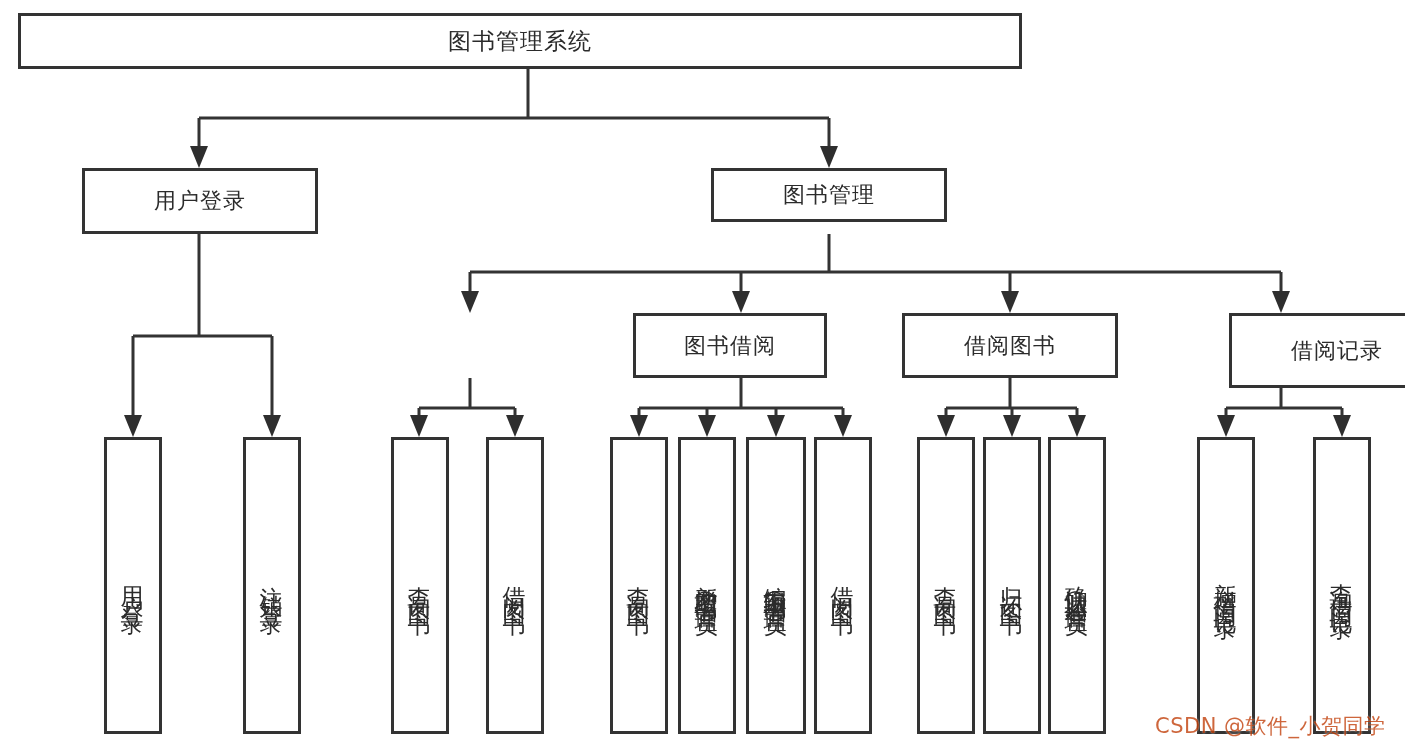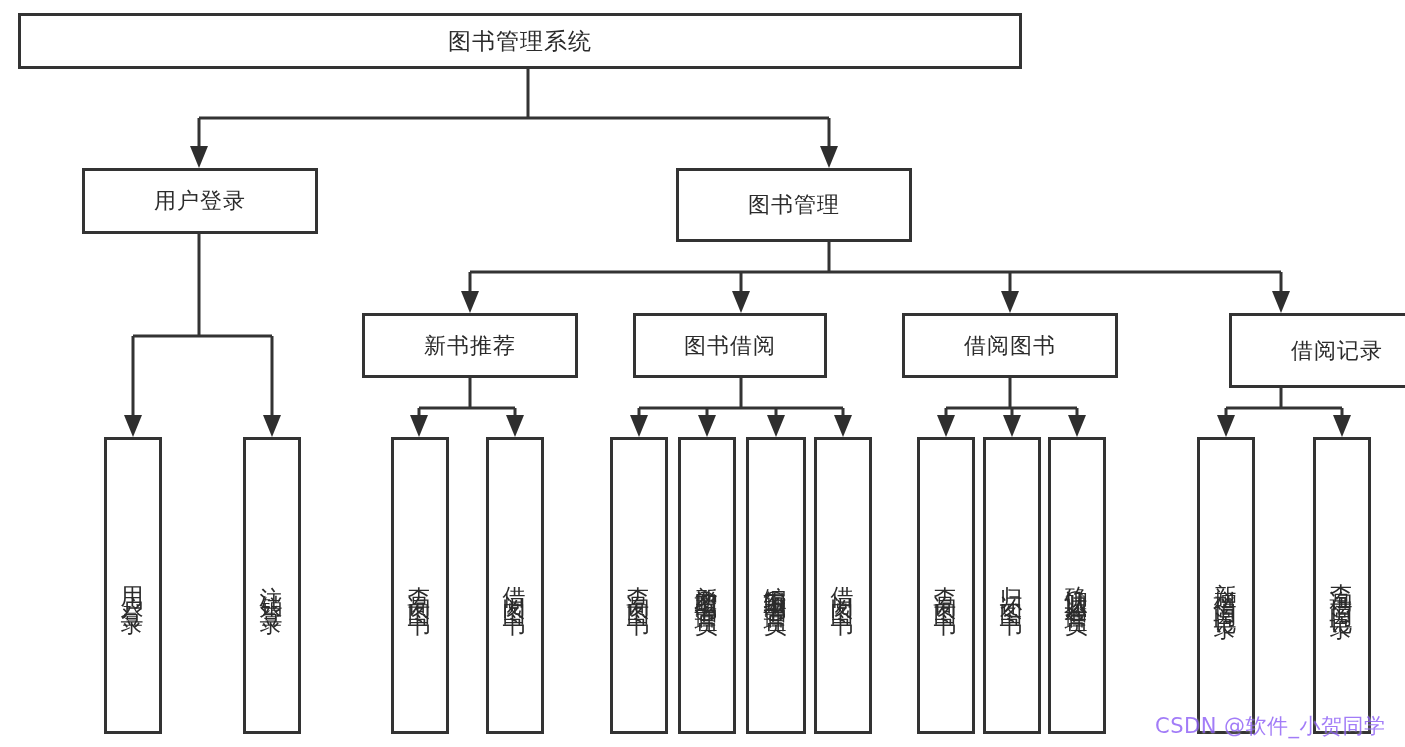--- a/index.html
+++ b/index.html
@@ -11,40 +11,40 @@
   .wires path{stroke:#333333;stroke-width:3;fill:none;}
   .wires polygon{fill:#2e2e2e;stroke:none;}
   .node{
     position:absolute;background:#ffffff;border:3px solid #333333;
     box-sizing:border-box;z-index:2;color:#2b2b2b;
   }
   .hnode{display:flex;align-items:center;justify-content:center;
     font-size:22px;letter-spacing:1px;white-space:nowrap;}
   .b-root{left:18px;top:13px;width:1004px;height:56px;font-size:23px;}
   .b-login{left:82px;top:168px;width:236px;height:66px;}
-  .b-mgmt{left:676px;top:168px;width:236px;height:74px;}
+  .b-mgmt{left:711px;top:168px;width:236px;height:54px;}
   .b-nb{left:362px;top:313px;width:216px;height:65px;}
   .b-bb{left:633px;top:313px;width:194px;height:65px;}
   .b-cb{left:902px;top:313px;width:216px;height:65px;}
   .b-br{left:1229px;top:313px;width:216px;height:75px;font-family:Liberation Mono, monospace;}
   .leaf{top:437px;height:297px;width:58px;}
   .vt{
     position:absolute;left:50%;top:50%;transform:translate(-50%,-50%);
     writing-mode:vertical-rl;text-orientation:mixed;
     font-size:23px;white-space:nowrap;color:#2b2b2b;
   }
   .b-l1{left:104px;}  .b-l2{left:243px;}
   .b-l3{left:391px;}  .b-l4{left:486px;}
   .b-l5{left:610px;}  .b-l6{left:678px;}
   .b-l7{left:746px;width:60px;}  .b-l8{left:814px;}
   .b-l9{left:917px;}  .b-l10{left:983px;}
   .b-l11{left:1048px;} .b-l12{left:1197px;} .b-l13{left:1313px;}
   .watermark{
     position:absolute;left:1155px;top:712px;z-index:3;
-    font-size:21px;color:#8b5cf6;opacity:0.8;letter-spacing:0.5px;
+    font-size:21px;color:#c2410c;opacity:0.8;letter-spacing:0.5px;
     white-space:nowrap;text-shadow:0 0 2px #ffffff;
   }
 </style>
 </head>
 <body>
 
 <div class="stage">
 
   <svg class="wires" viewBox="0 0 1405 747" aria-hidden="true">
 
@@ -86,23 +86,20 @@
     <span>图书管理系统</span>
   </div>
 
   <div class="node hnode b-login">
     <span>用户登录</span>
   </div>
   <div class="node hnode b-mgmt">
     <span>图书管理</span>
   </div>
 
-  <div class="node hnode b-nb">
-    <span>新书推荐</span>
-  </div>
   <div class="node hnode b-bb">
     <span>图书借阅</span>
   </div>
   <div class="node hnode b-cb">
     <span>借阅图书</span>
   </div>
   <div class="node hnode b-br">
     <span>借阅记录</span>
   </div>
 

